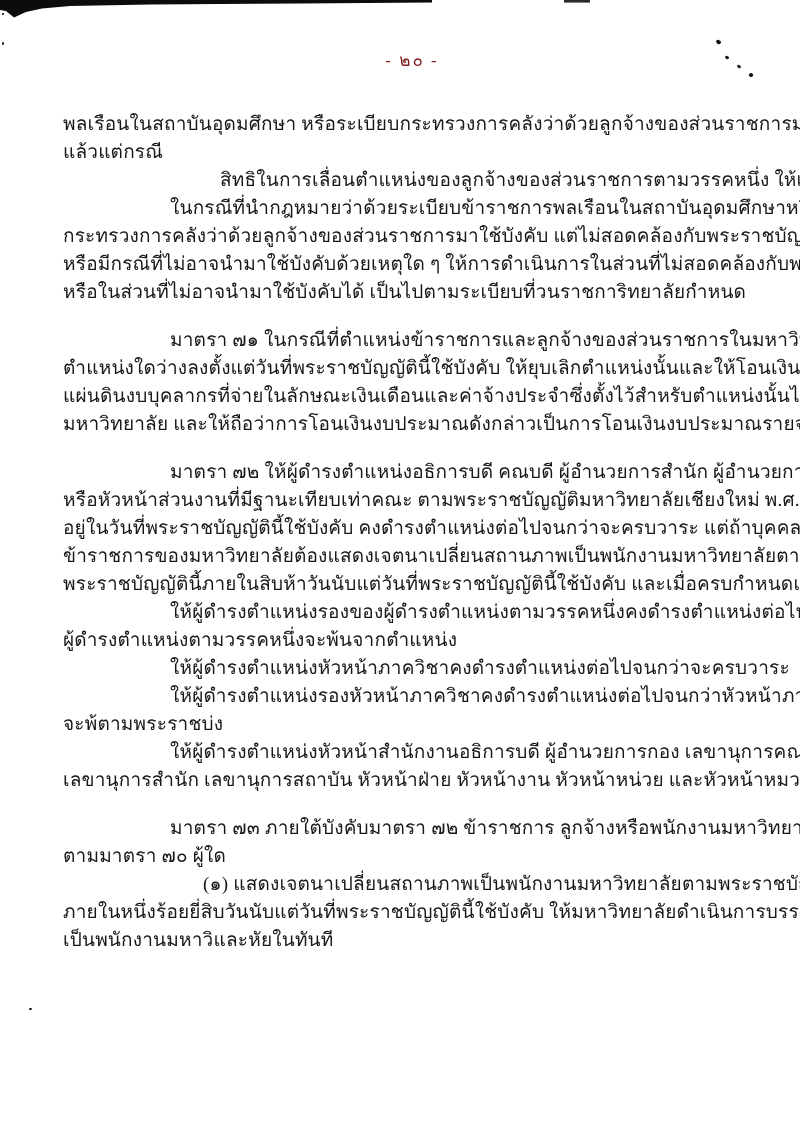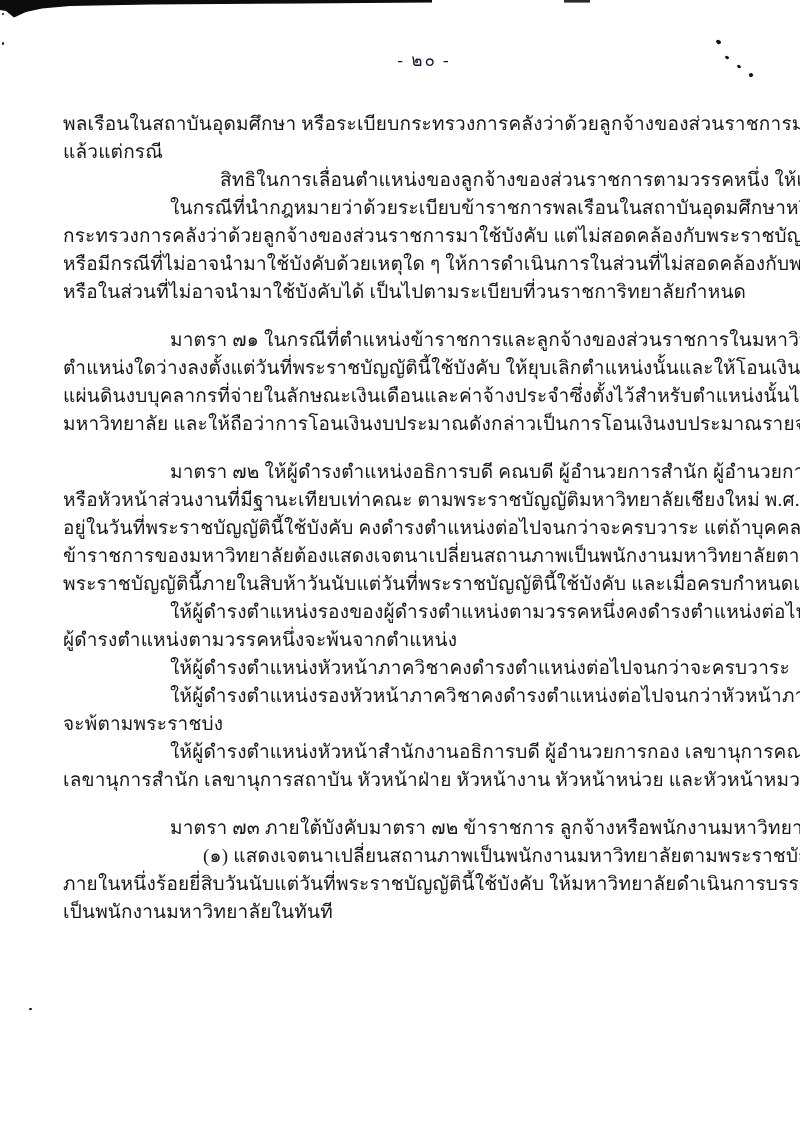--- a/index.html
+++ b/index.html
@@ -7,22 +7,22 @@
     width:800px;height:1123px;
     background:#ffffff;
     font-family:"Liberation Serif","DejaVu Serif",serif;
   }
   .page{
     position:relative;width:800px;height:1123px;
     background:#ffffff;overflow:hidden;color:#161616;
   }
   .edge-smear{position:absolute;top:0;left:0;}
   .pageno{
-    position:absolute;top:46px;left:424px;transform:translateX(-50%);
-    font-size:17px;letter-spacing:2px;color:#0f172a;white-space:nowrap;
+    position:absolute;top:46px;left:412px;transform:translateX(-50%);
+    font-size:17px;letter-spacing:2px;color:#7f1d1d;white-space:nowrap;
   }
   .docbody{
     position:absolute;left:63px;top:110px;width:690px;
   }
   .line{
     height:28px;line-height:28px;font-size:19px;
     white-space:nowrap;color:#181818;
     letter-spacing:0.2px;
   }
   .ind-0{padding-left:0;}
@@ -77,18 +77,19 @@
       <div class="line ind-0">ข้าราชการของมหาวิทยาลัยต้องแสดงเจตนาเปลี่ยนสถานภาพเป็นพนักงานมหาวิทยาลัยตาม</div>
       <div class="line ind-0">พระราชบัญญัตินี้ภายในสิบห้าวันนับแต่วันที่พระราชบัญญัตินี้ใช้บังคับ และเมื่อครบกำหนดเวลาแล้ว</div>
       <div class="line ind-1">ให้ผู้ดำรงตำแหน่งรองของผู้ดำรงตำแหน่งตามวรรคหนึ่งคงดำรงตำแหน่งต่อไปจนกว่า</div>
       <div class="line ind-0">ผู้ดำรงตำแหน่งตามวรรคหนึ่งจะพ้นจากตำแหน่ง</div>
       <div class="line ind-1">ให้ผู้ดำรงตำแหน่งหัวหน้าภาควิชาคงดำรงตำแหน่งต่อไปจนกว่าจะครบวาระ</div>
       <div class="line ind-1">ให้ผู้ดำรงตำแหน่งรองหัวหน้าภาควิชาคงดำรงตำแหน่งต่อไปจนกว่าหัวหน้าภาควิชา</div>
       <div class="line ind-0">จะพ้ตามพระราชบ่ง</div>
       <div class="line ind-1">ให้ผู้ดำรงตำแหน่งหัวหน้าสำนักงานอธิการบดี ผู้อำนวยการกอง เลขานุการคณะ</div>
       <div class="line ind-0">เลขานุการสำนัก เลขานุการสถาบัน หัวหน้าฝ่าย หัวหน้างาน หัวหน้าหน่วย และหัวหน้าหมวด</div>
       <div class="line ind-1 gap-before">มาตรา ๗๓  ภายใต้บังคับมาตรา ๗๒ ข้าราชการ ลูกจ้างหรือพนักงานมหาวิทยาลัย</div>
+      <div class="line ind-0">ตามมาตรา ๗๐ ผู้ใด</div>
       <div class="line ind-2">(๑) แสดงเจตนาเปลี่ยนสถานภาพเป็นพนักงานมหาวิทยาลัยตามพระราชบัญญัตินี้</div>
       <div class="line ind-0">ภายในหนึ่งร้อยยี่สิบวันนับแต่วันที่พระราชบัญญัตินี้ใช้บังคับ ให้มหาวิทยาลัยดำเนินการบรรจุ</div>
-      <div class="line ind-0">เป็นพนักงานมหาวิทยาลัยในทันที</div>
+      <div class="line ind-0">เป็นพนักงานมหาวิและหัยในทันที</div>
     </div>
 
 </div>
 
 </body></html>

